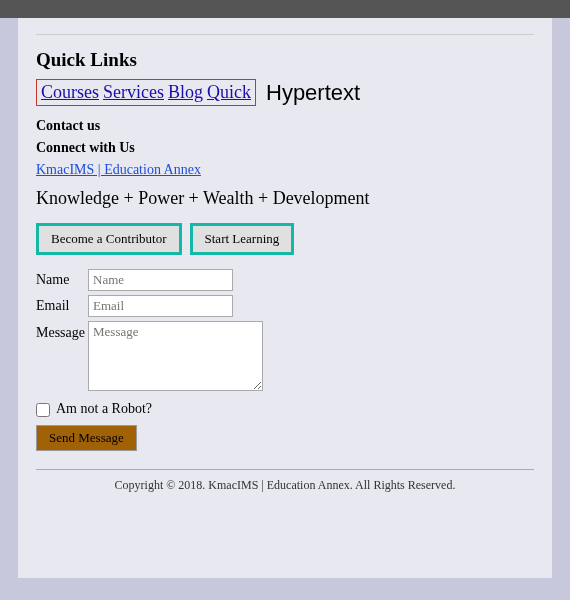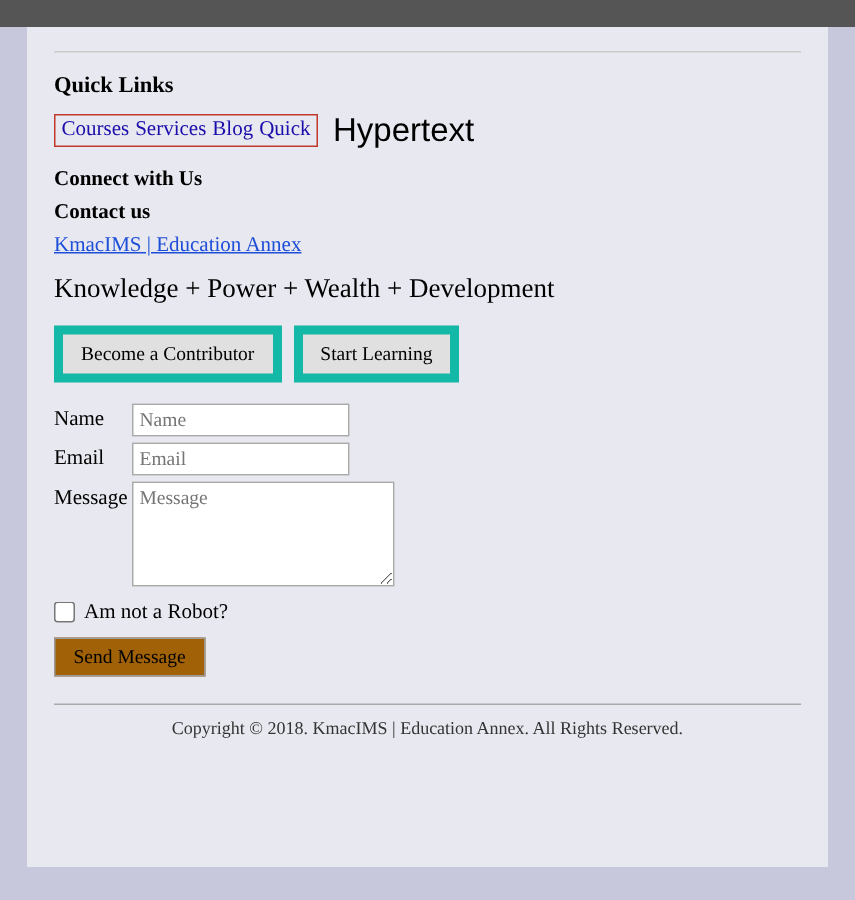--- a/index.html
+++ b/index.html
@@ -26,41 +26,42 @@
       min-height: 560px;
     }
 
     .top-line {
       border-top: 1px solid #ccc;
       margin-bottom: 14px;
     }
 
     .quick-links-heading {
       font-weight: bold;
-      font-size: 15px;
+      font-size: 19px;
       margin-bottom: 8px;
     }
 
     .nav-links-row {
       display: flex;
       align-items: center;
       margin-bottom: 12px;
     }
 
     .nav-links-box {
       border: 1.5px solid #c0392b;
       padding: 2px 4px;
       display: flex;
       gap: 4px;
     }
 
     .nav-link {
       color: #1a0dab;
-      cursor: pointer;
-      font-size: 14px;
+      text-decoration: underline;
+      cursor: pointer;
+      font-size: 18px;
     }
 
     .hypertext-label {
       font-size: 22px;
       font-weight: normal;
       color: #000;
       margin-left: 10px;
       font-family: Liberation Sans, sans-serif;
     }
 
@@ -86,21 +87,21 @@
 
     .button-row {
       display: flex;
       gap: 8px;
       margin-bottom: 14px;
     }
 
     .btn {
       padding: 5px 12px;
       background: #e0e0e0;
-      border: 6px solid #14b8a6;
+      border: 3px solid #14b8a6;
       font-size: 13px;
       cursor: pointer;
       font-family: serif;
     }
 
     .form-area {
       margin-bottom: 10px;
     }
 
     .form-row {
@@ -141,21 +142,21 @@
       padding: 2px 4px;
       font-size: 13px;
       border: 1px solid #aaa;
       background: #fff;
       font-family: serif;
       resize: both;
     }
 
     .checkbox-row {
       display: flex;
-      align-items: flex-start;
+      align-items: flex-end;
       gap: 6px;
       margin: 8px 0 8px 0;
     }
 
     .checkbox-row input[type="checkbox"] {
       width: 14px;
       height: 14px;
     }
 
     .send-btn {
@@ -192,23 +193,23 @@
   <div class="nav-links-row">
     <div class="nav-links-box">
       <a class="nav-link">Courses</a>
       <a class="nav-link">Services</a>
       <a class="nav-link">Blog</a>
       <a class="nav-link">Quick</a>
     </div>
     <span class="hypertext-label">Hypertext</span>
   </div>
 
+  <div class="section-label" style="margin-top:6px;">Contact us</div>
+
   <div class="section-label">Connect with Us</div>
-
-  <div class="section-label" style="margin-top:6px;">Contact us</div>
 
   <a class="contact-link">KmacIMS | Education Annex</a>
 
   <div class="tagline">Knowledge + Power + Wealth + Development</div>
 
   <div class="button-row">
     <button class="btn">Become a Contributor</button>
     <button class="btn">Start Learning</button>
   </div>
 

